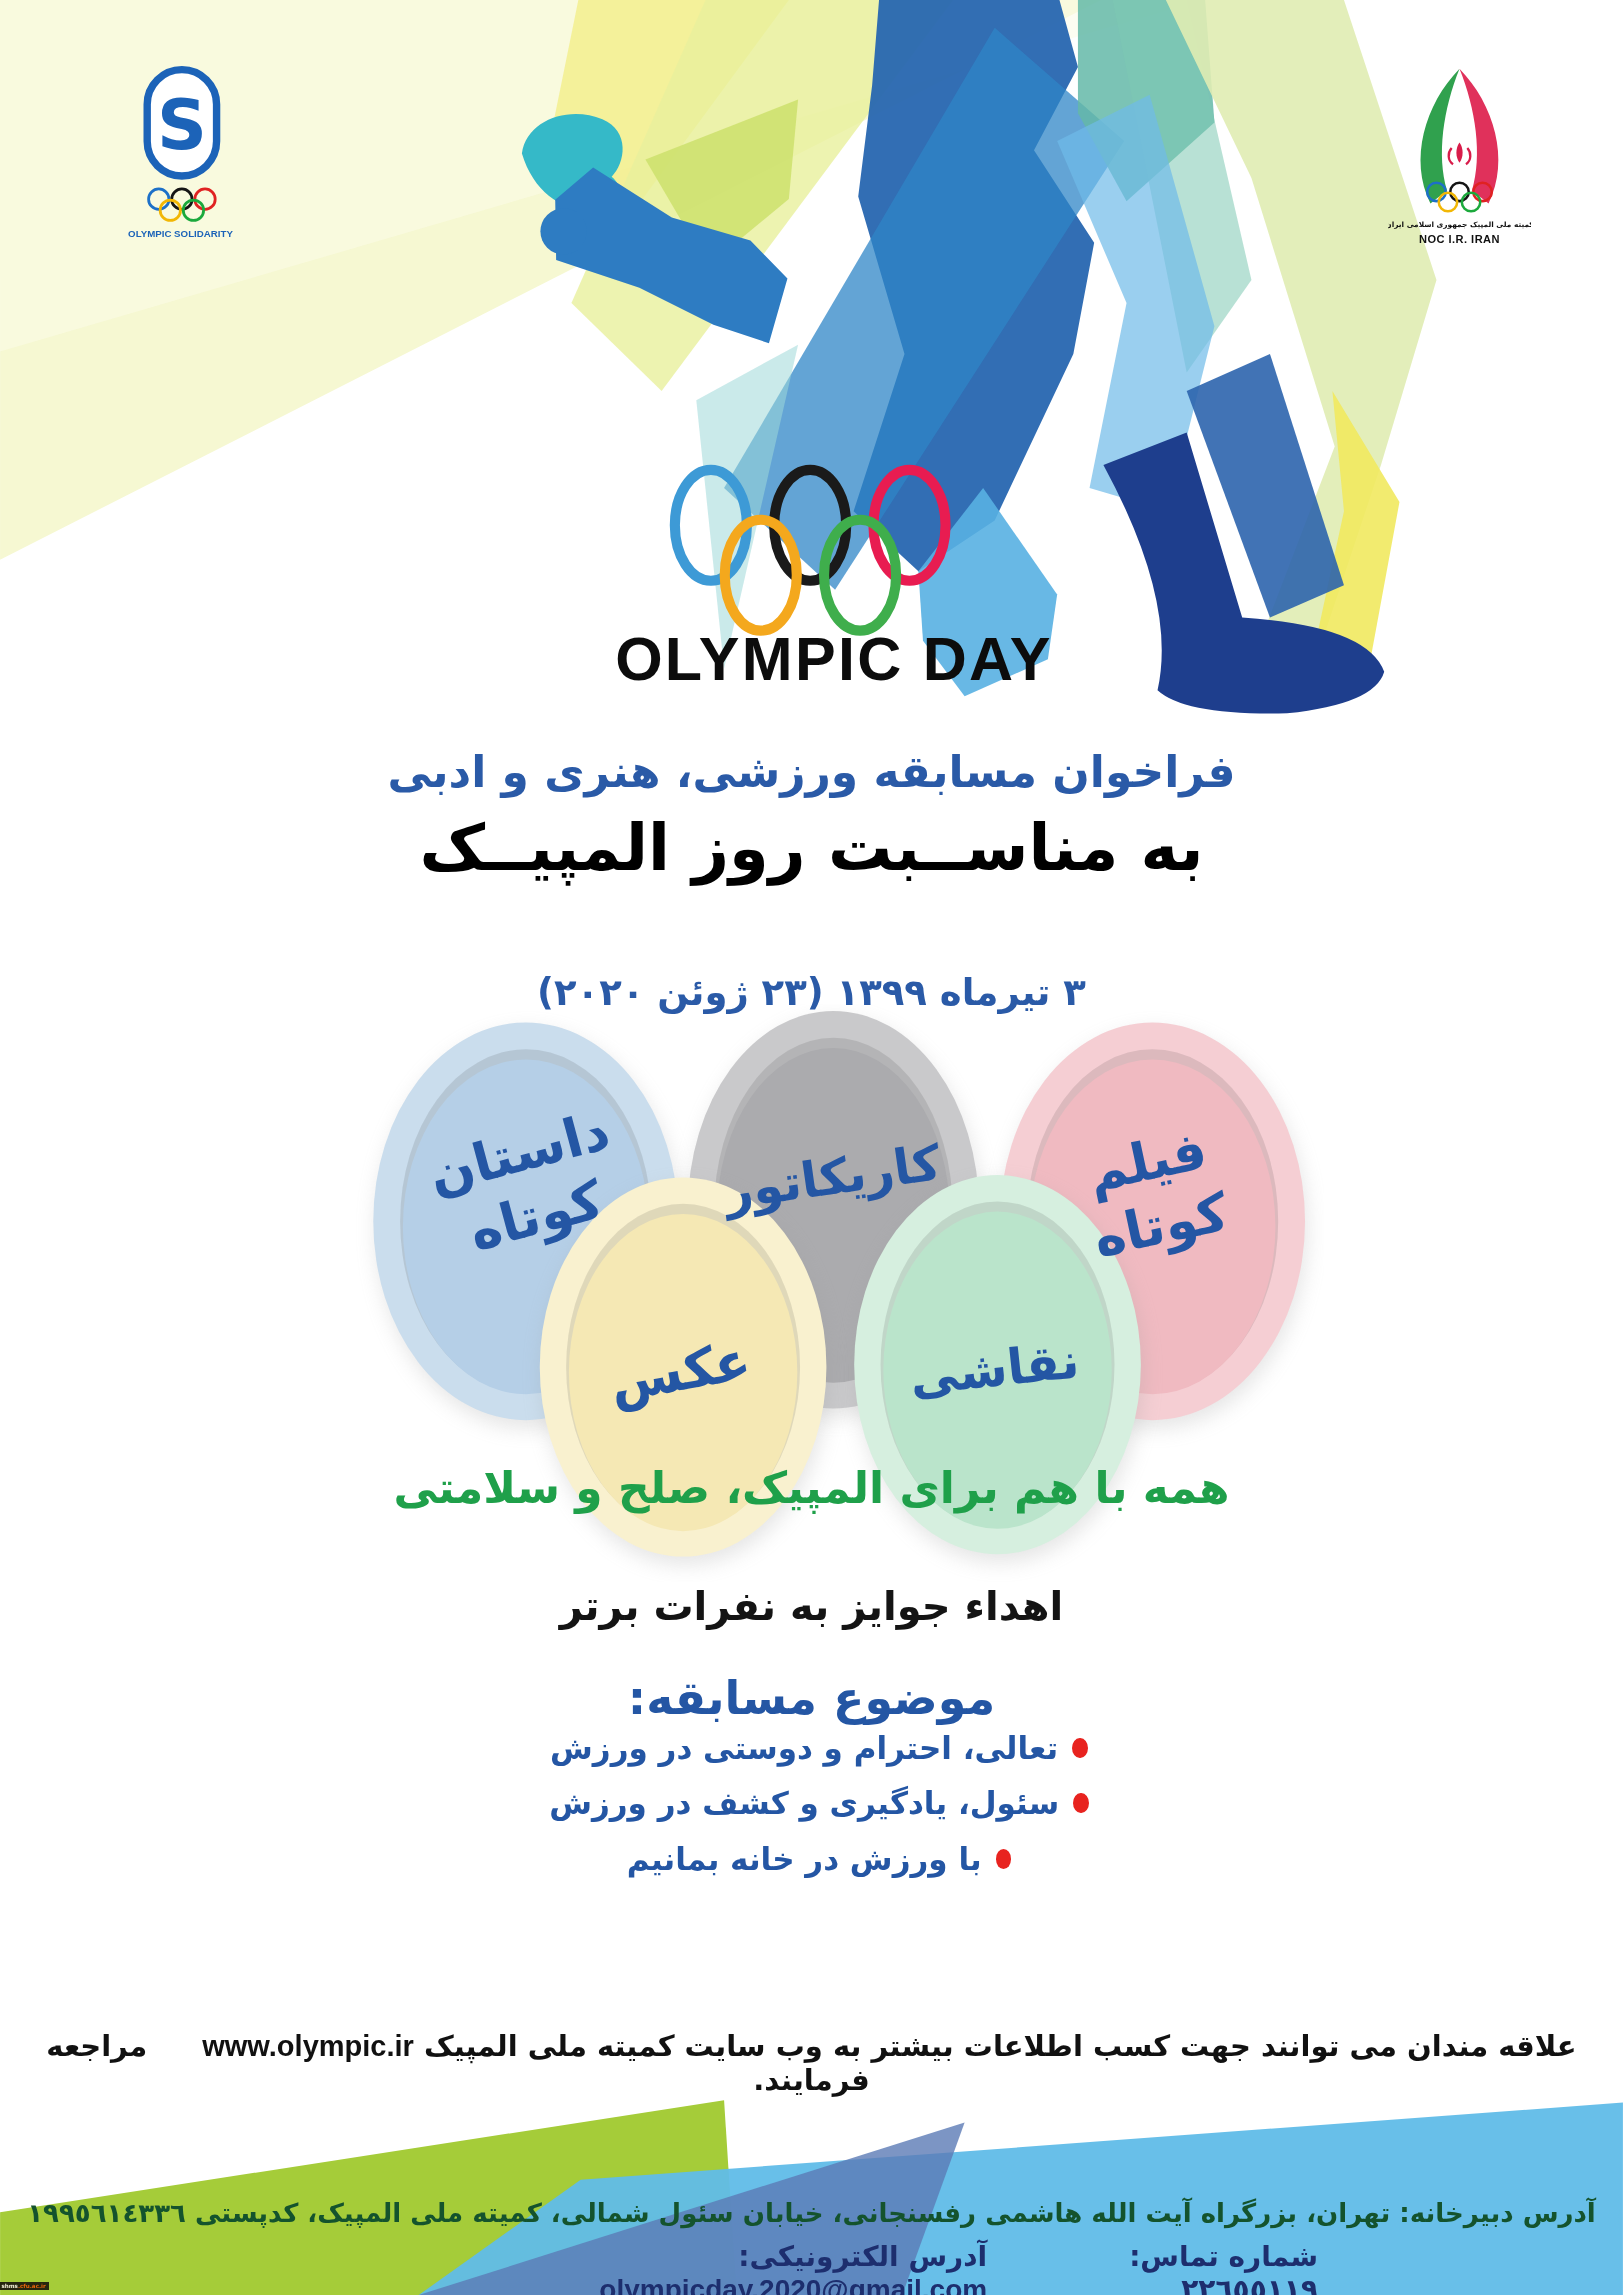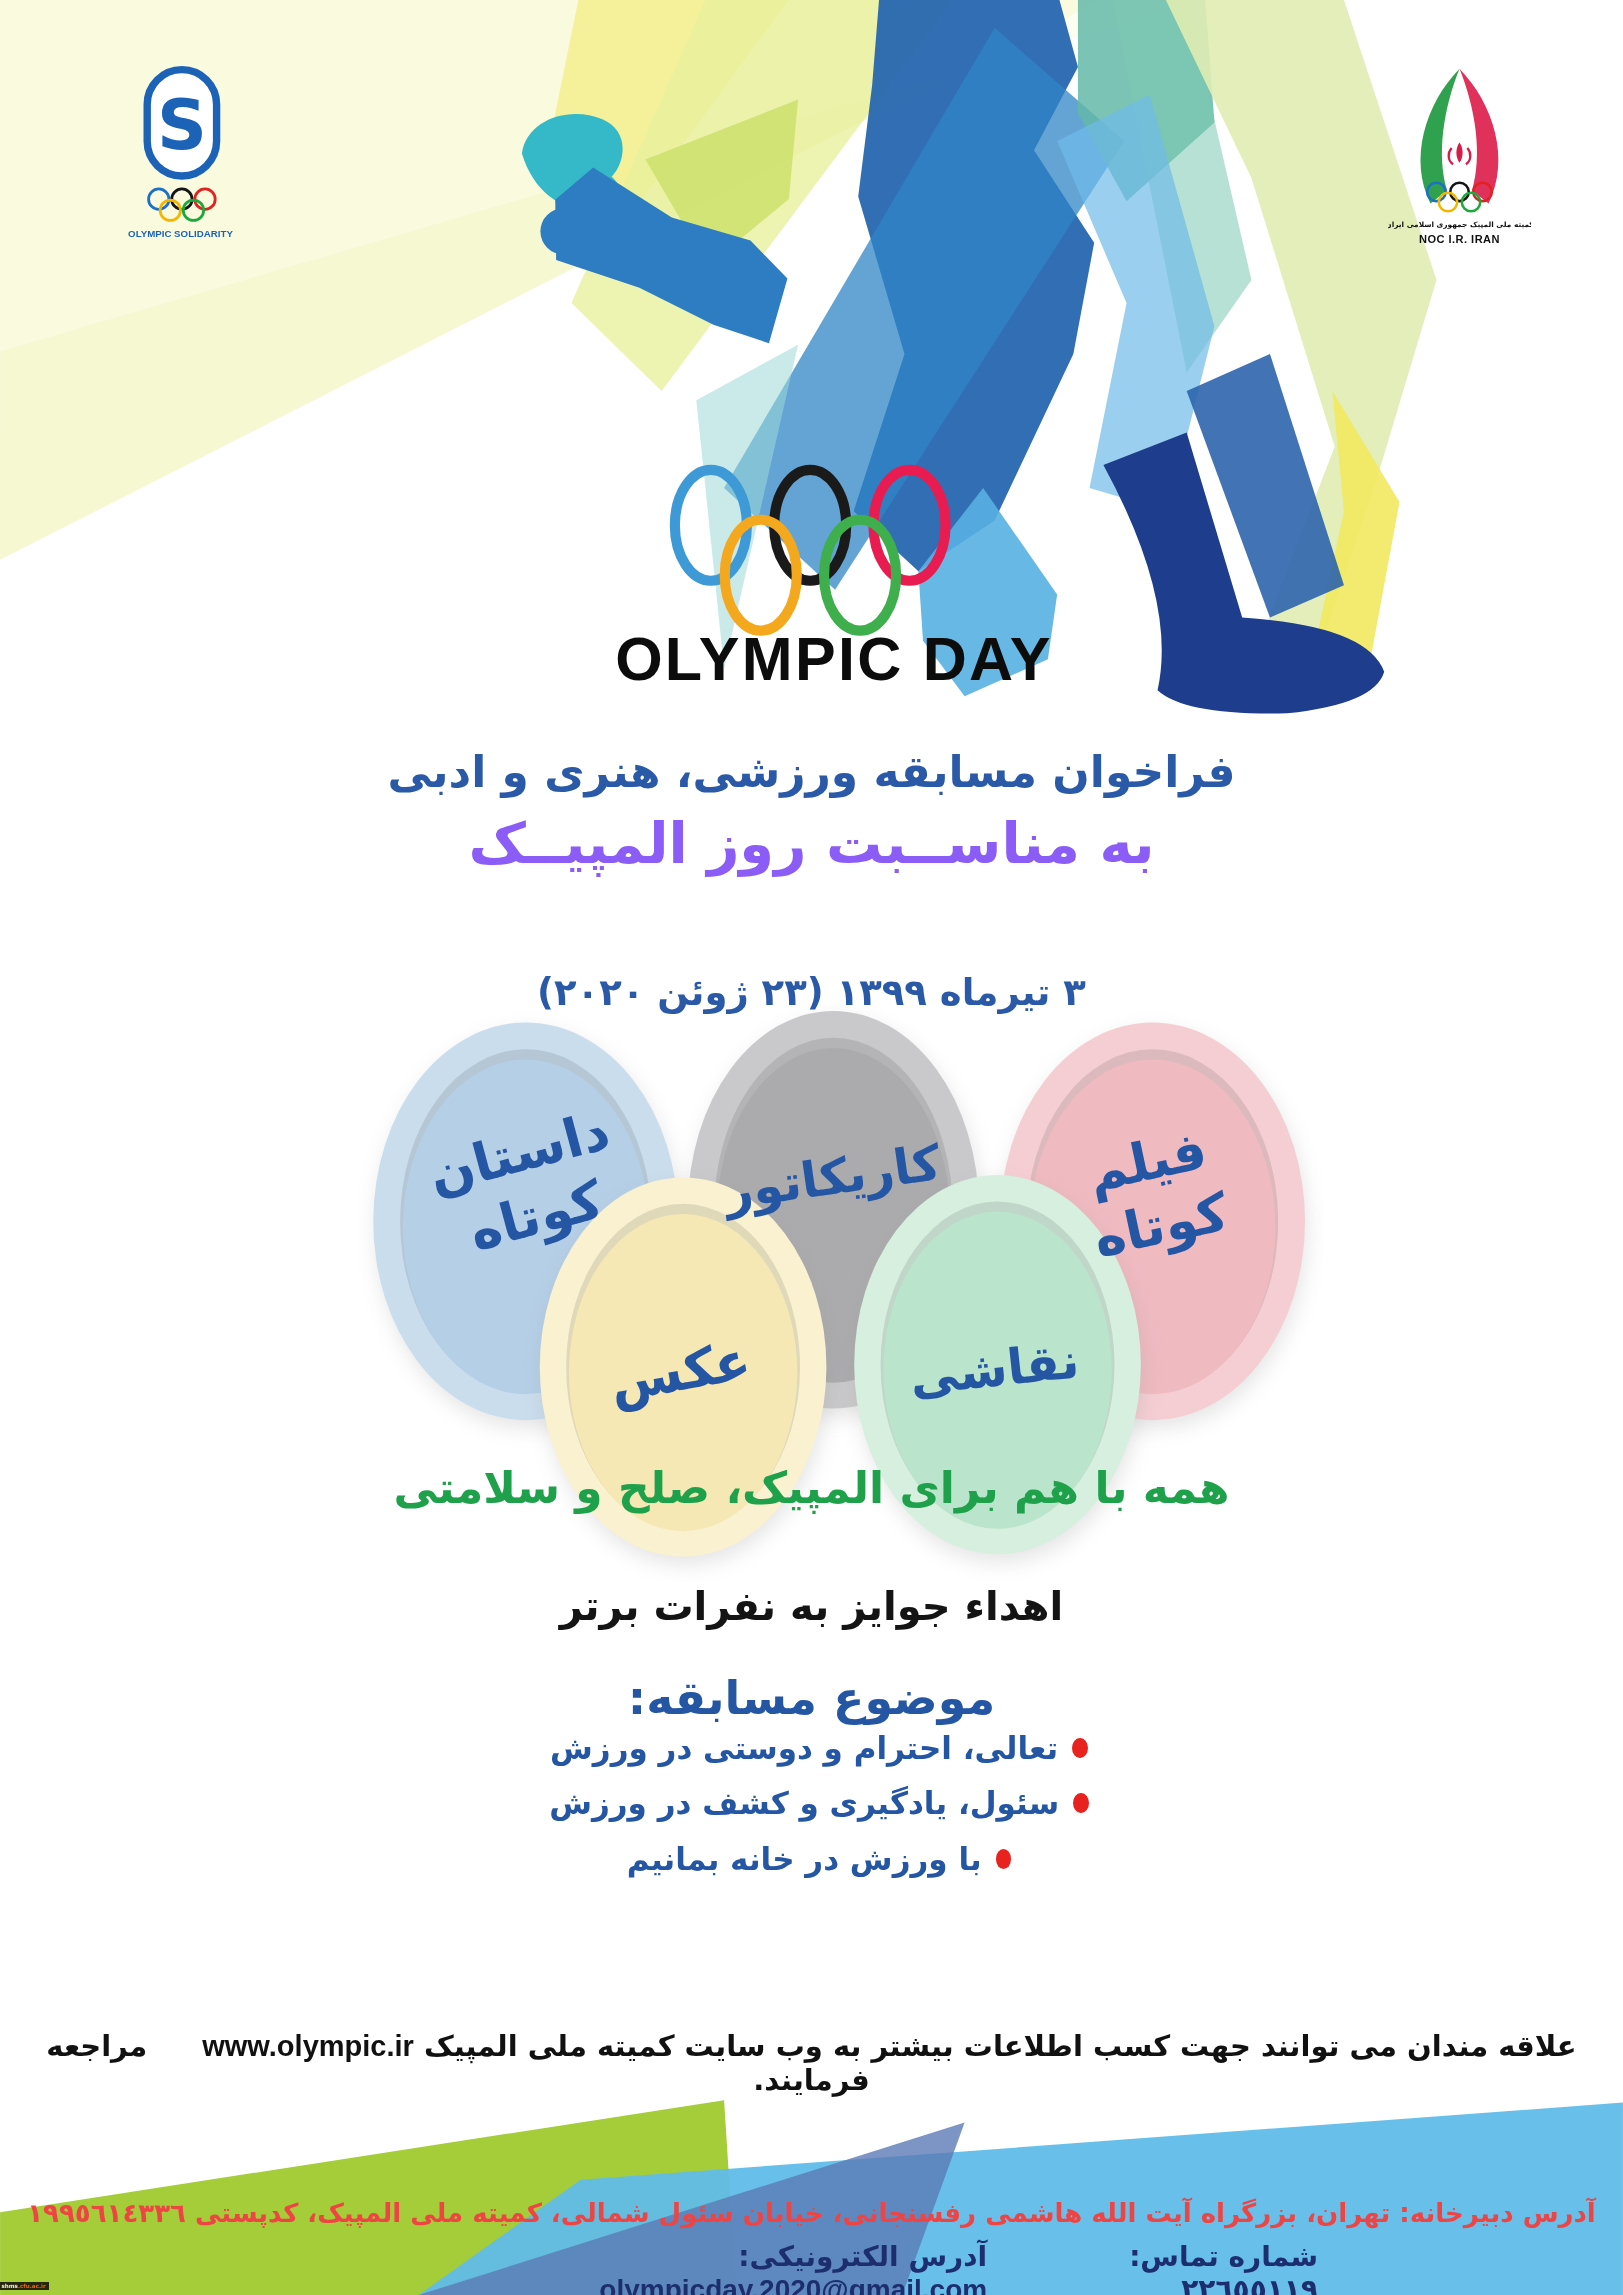--- a/index.html
+++ b/index.html
@@ -4,36 +4,36 @@
 <style>
   html,body{margin:0;padding:0;background:#ffffff;}
   #poster{position:relative;width:1623px;height:2295px;overflow:hidden;background:#ffffff;
           font-family:"DejaVu Sans", sans-serif;}
   .abs{position:absolute;}
   .center{position:absolute;left:0;right:0;text-align:center;}
   .fa{direction:rtl;font-family:"DejaVu Sans", sans-serif;font-weight:bold;}
   .en{font-family:"Liberation Sans","DejaVu Sans",sans-serif;font-weight:bold;padding-left:45px;}
 
   .h1-fa{top:746px;font-size:44px;color:#2a5aa7;}
-  .h2-fa{top:812px;font-size:56px;color:#8b5cf6;line-height:1.15;}
+  .h2-fa{top:812px;font-size:64px;color:#000000;line-height:1.15;}
   .date-fa{top:971px;font-size:37px;color:#2a5aa7;}
   .olyday{top:624px;font-size:61px;letter-spacing:2.3px;color:#0c0c0c;}
 
   .cat-label{position:absolute;text-align:center;color:#2456a4;font-weight:bold;
              direction:rtl;white-space:pre-line;line-height:1.22;}
 
   .slogan{top:1462px;font-size:44px;color:#1fa04a;}
   .prizes{top:1583px;font-size:40px;color:#141414;}
   .topic-h{top:1671px;font-size:46px;color:#2456a4;}
   .bullet-row{position:absolute;left:15px;right:0;display:flex;justify-content:center;
               align-items:center;direction:rtl;color:#2456a4;font-size:31px;font-weight:bold;}
   .bullet-dot{width:15.7px;height:20.4px;border-radius:50%;background:#e8231f;margin-left:14px;flex:0 0 auto;}
   .send-line{top:1944px;font-size:36px;color:#1d9b45;}
   .info-line{top:2029px;font-size:29px;color:#111111;}
-  .foot1{top:2198px;font-size:26px;color:#ef4444;z-index:4;}
+  .foot1{top:2198px;font-size:26px;color:#14532d;z-index:4;}
   .foot2{position:absolute;top:2240px;left:305px;width:1013px;display:flex;direction:rtl;
          justify-content:space-between;align-items:center;font-size:28px;font-weight:bold;
          color:#1d2e6e;z-index:4;}
   .watermark{position:absolute;left:0;top:2282px;background:#26260f;color:#f5f0d8;
              font-size:5.6px;font-weight:bold;padding:0.9px 2.8px 1.4px 1.4px;z-index:5;
              font-family:"DejaVu Sans",sans-serif;}
   .watermark .orange{color:#e8640a;}
   svg{display:block;}
 </style>
 </head>

